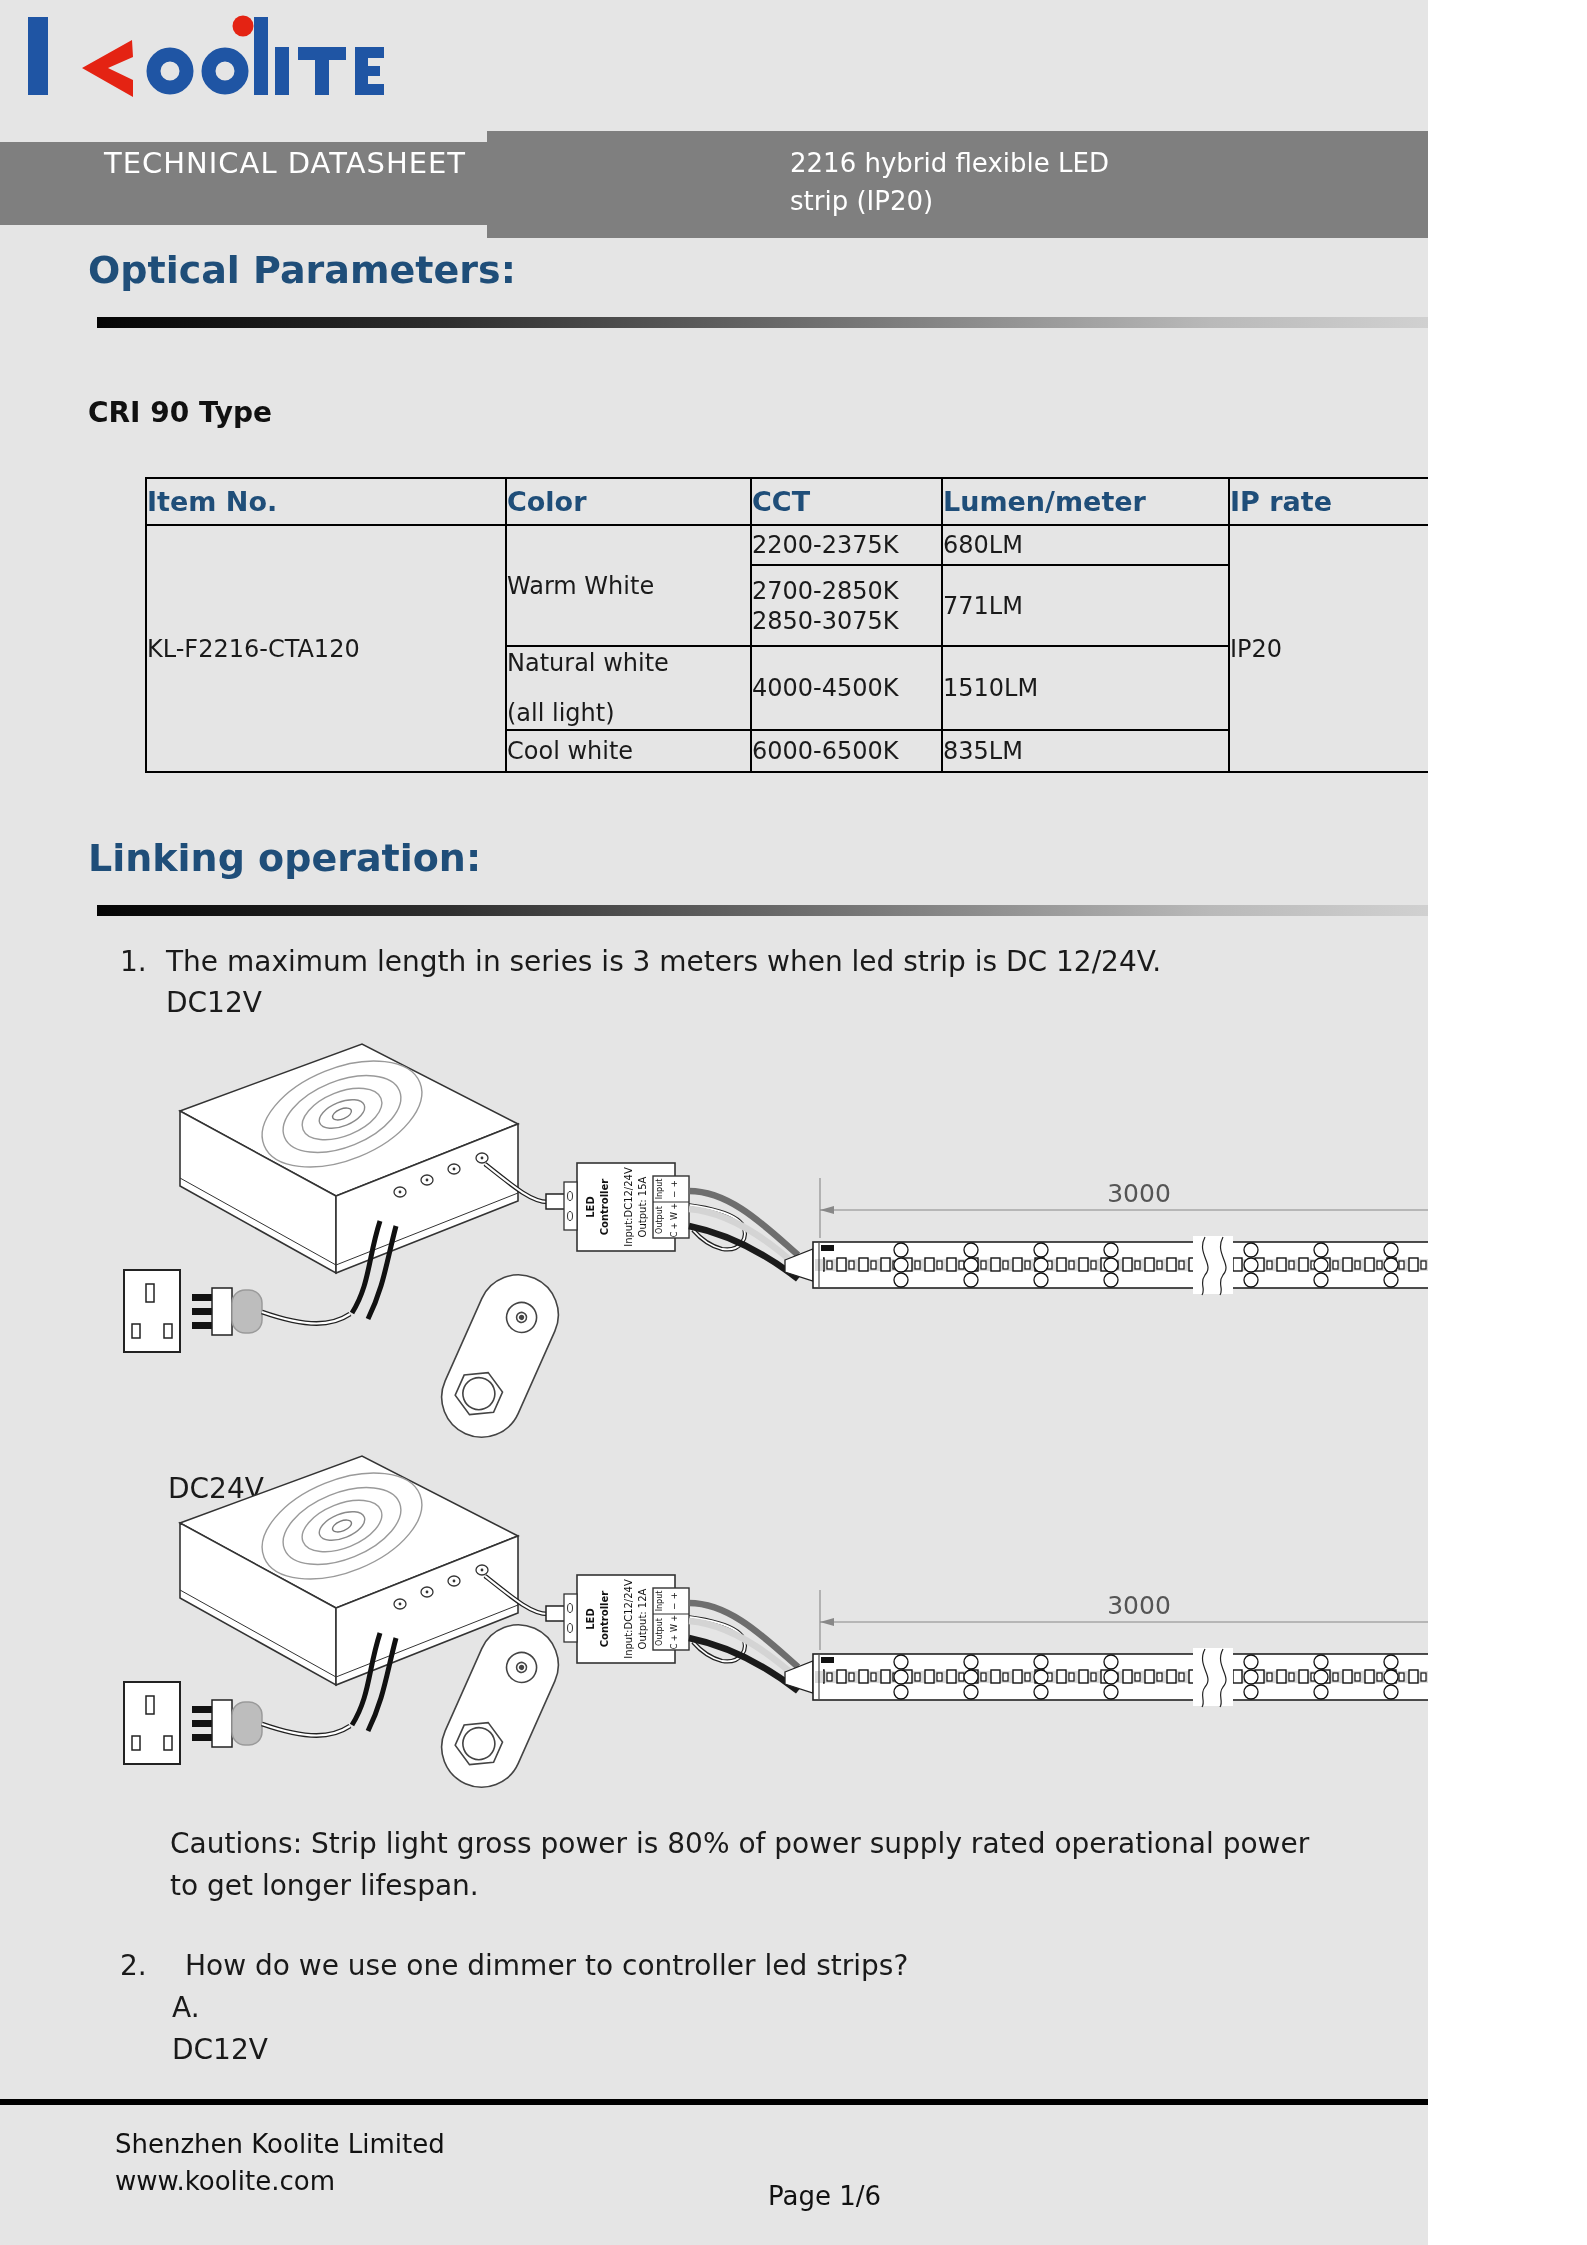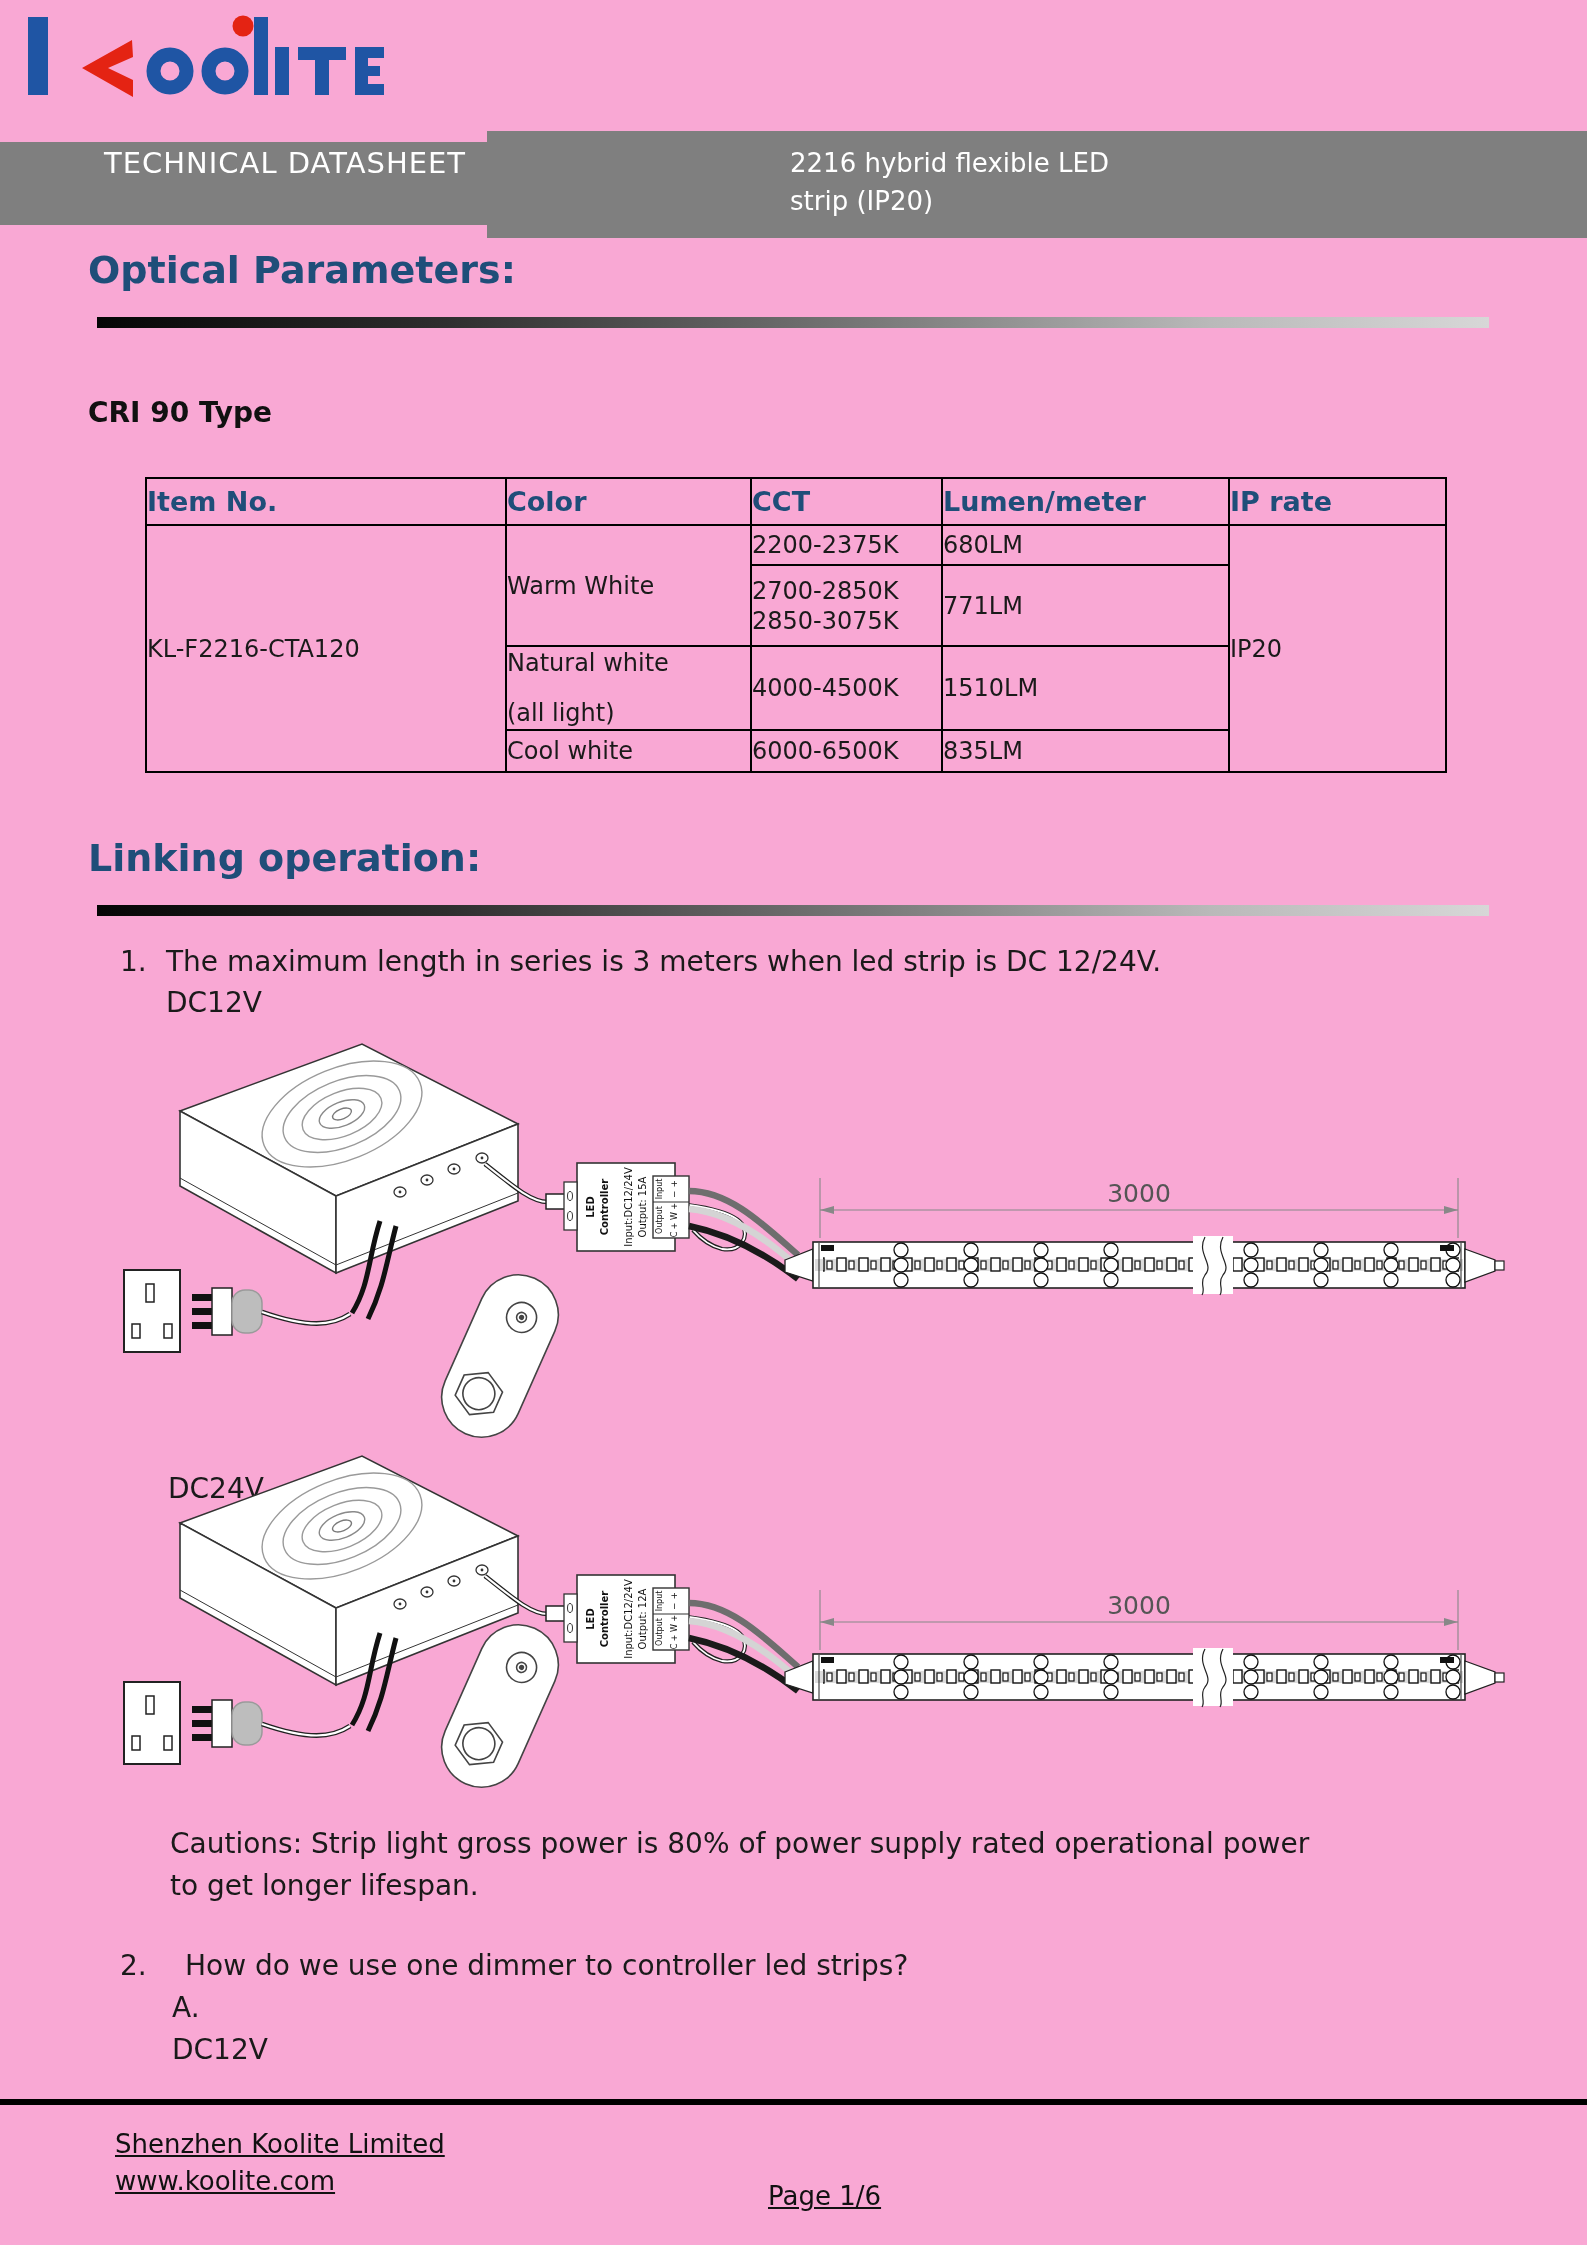--- a/index.html
+++ b/index.html
@@ -1,34 +1,34 @@
 <!DOCTYPE html>
 <html><head>
 <meta charset="utf-8">
 <style>
   html,body{margin:0;padding:0;background:#fff;}
-  .page{position:relative;width:1587px;height:2245px;background:#f9a8d4;overflow:hidden;
+  .page{position:relative;width:1428px;height:2245px;background:#e5e5e5;overflow:hidden;
         font-family:"DejaVu Sans","Liberation Sans",sans-serif;color:#1a1a1a;}
   .abs{position:absolute;}
   .band-left{left:0;top:142px;width:487px;height:83px;background:#7f7f7f;}
   .band-left .t{padding:4px 0 0 104px;font-size:29px;color:#fff;letter-spacing:1px;}
   .band-right{left:487px;top:131px;width:1100px;height:107px;background:#7f7f7f;}
   .band-right .t{padding:13px 0 0 303px;font-size:26px;line-height:38px;color:#fff;}
   .h-blue{font-size:38px;font-weight:bold;color:#1f4e79;}
   .rule{height:11px;width:1392px;left:97px;
         background:linear-gradient(to right,#050505,#2e2e2e 25%,#777 55%,#b9b9b9 80%,#d7d7d7);}
   .h-sub{font-size:28px;font-weight:bold;color:#111;}
   .body-txt{font-size:28px;color:#1a1a1a;}
   table.spec{border-collapse:collapse;table-layout:fixed;width:1300px;}
   table.spec th,table.spec td{border:2px solid #000;text-align:left;vertical-align:middle;
         font-size:24px;padding:0;}
   table.spec th{color:#1f4e79;font-size:27px;font-weight:bold;height:45px;}
   .r1{height:40px;}.r2{height:81px;}.r3{height:84px;}.r4{height:42px;}
   .footer-rule{left:0;top:2099px;width:1587px;height:6px;background:#000;}
-  .ftxt{font-size:26px;color:#111;text-decoration:underline;}
+  .ftxt{font-size:26px;color:#111;}
   svg text{font-family:"DejaVu Sans","Liberation Sans",sans-serif;}
   .diag{position:absolute;left:80px;width:1430px;height:445px;}
 </style>
 </head>
 <body>
 
 <div class="page">
 
   <svg width="0" height="0" style="position:absolute" aria-hidden="true">
     <defs>

